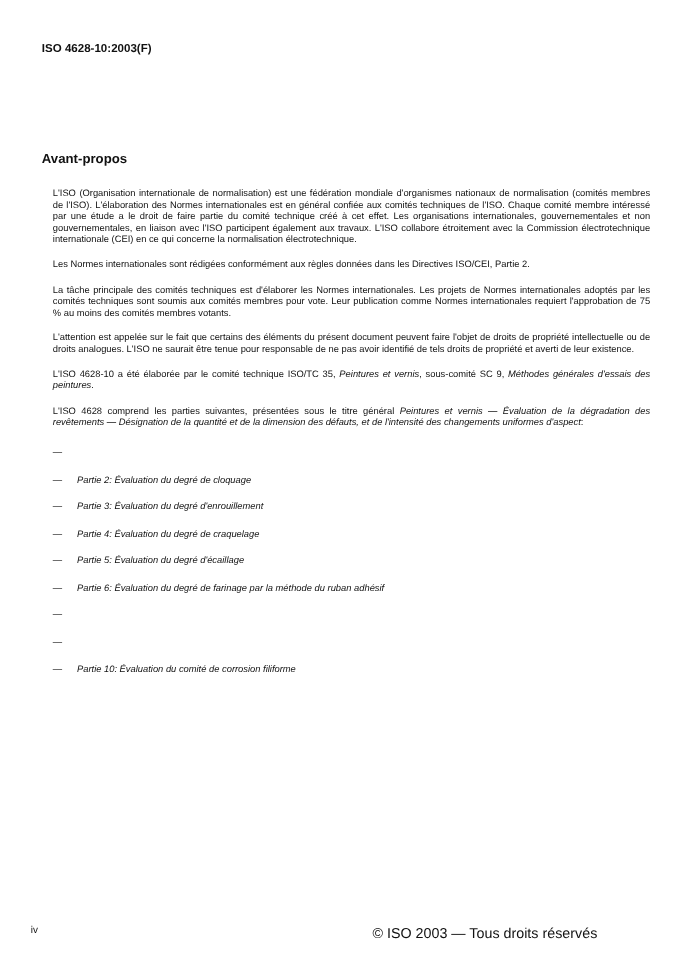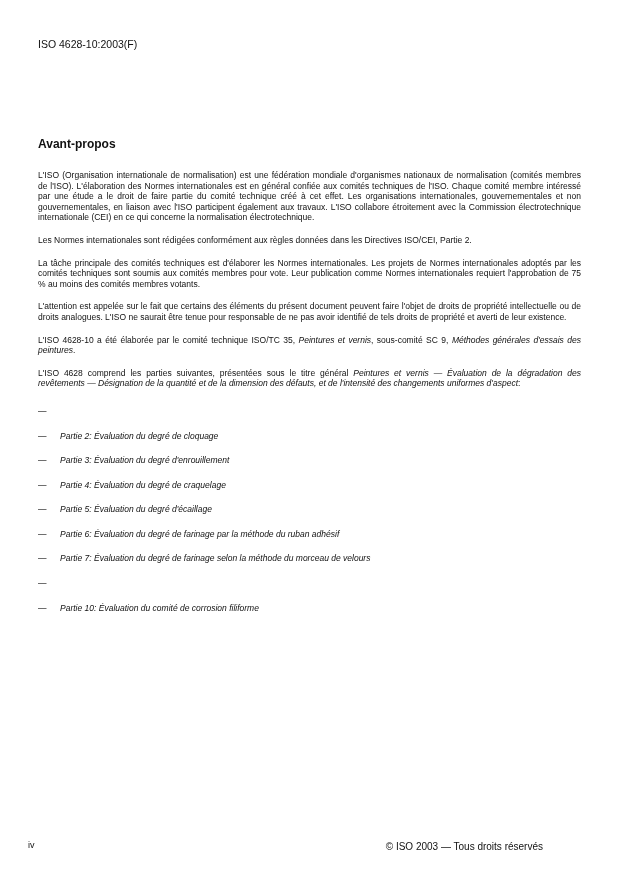--- a/index.html
+++ b/index.html
@@ -1,26 +1,26 @@
 <!DOCTYPE html>
 <html><head>
 <meta charset="utf-8">
 <style>
   html, body { margin:0; padding:0; background:#ffffff; }
   body { width:619px; height:877px; position:relative; font-family:"Liberation Sans", sans-serif; color:#111; overflow:hidden; }
-  .header { position:absolute; left:38px; top:38px; font-size:10.5px; font-weight:normal; }
+  .header { position:absolute; left:38px; top:38px; font-size:10.5px; font-weight:bold; }
   .title { position:absolute; left:38px; top:137px; font-size:12px; font-weight:bold; margin:0; }
-  .content { position:absolute; left:38px; top:170px; width:543px; font-size:8.5px; line-height:10.6px; }
+  .content { position:absolute; left:48px; top:170px; width:543px; font-size:8.5px; line-height:10.6px; }
   .content p { margin:0 0 12px 0; text-align:justify; }
   em, i { font-style:italic; }
   .list { margin:0; padding:0; list-style:none; }
   .list li { display:flex; height:24.6px; align-items:flex-start; font-size:8.5px; font-style:italic; }
   .list .dash { width:22px; font-style:normal; flex:none; }
   .footer-left { position:absolute; left:28px; top:840px; font-size:9px; }
-  .footer-right { position:absolute; right:76px; top:841px; font-size:10px; }
+  .footer-right { position:absolute; right:76px; top:841px; font-size:13px; }
 </style>
 </head>
 <body>
 
 <div class="header">ISO 4628-10:2003(F)</div>
 
 <h1 class="title">Avant-propos</h1>
 
 <div class="content">
   <p>L'ISO (Organisation internationale de normalisation) est une fédération mondiale d'organismes nationaux de normalisation (comités membres de l'ISO). L'élaboration des Normes internationales est en général confiée aux comités techniques de l'ISO. Chaque comité membre intéressé par une étude a le droit de faire partie du comité technique créé à cet effet. Les organisations internationales, gouvernementales et non gouvernementales, en liaison avec l'ISO participent également aux travaux. L'ISO collabore étroitement avec la Commission électrotechnique internationale (CEI) en ce qui concerne la normalisation électrotechnique.</p>
@@ -49,21 +49,20 @@
     <li>
         <span class="dash">—</span>
         <span>Partie 5: Évaluation du degré d'écaillage</span>
       </li>
     <li>
         <span class="dash">—</span>
         <span>Partie 6: Évaluation du degré de farinage par la méthode du ruban adhésif</span>
       </li>
     <li>
         <span class="dash">—</span>
-        <span>Partie 7: Évaluation du degré de farinage selon la méthode du morceau de velours</span>
       </li>
     <li>
         <span class="dash">—</span>
       </li>
     <li>
         <span class="dash">—</span>
         <span>Partie 10: Évaluation du comité de corrosion filiforme</span>
       </li>
   </ul>
 </div>

